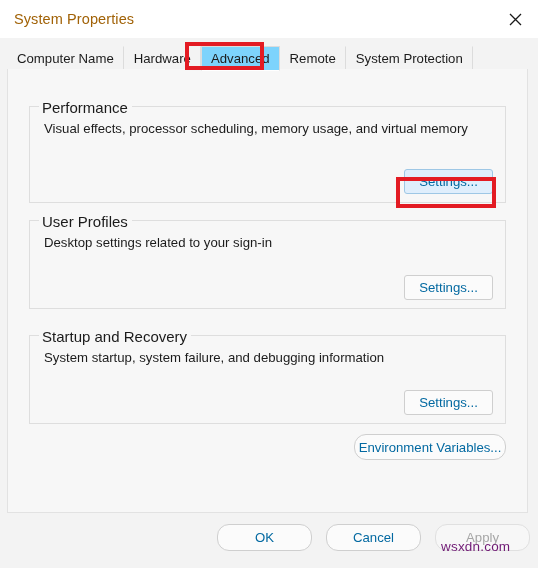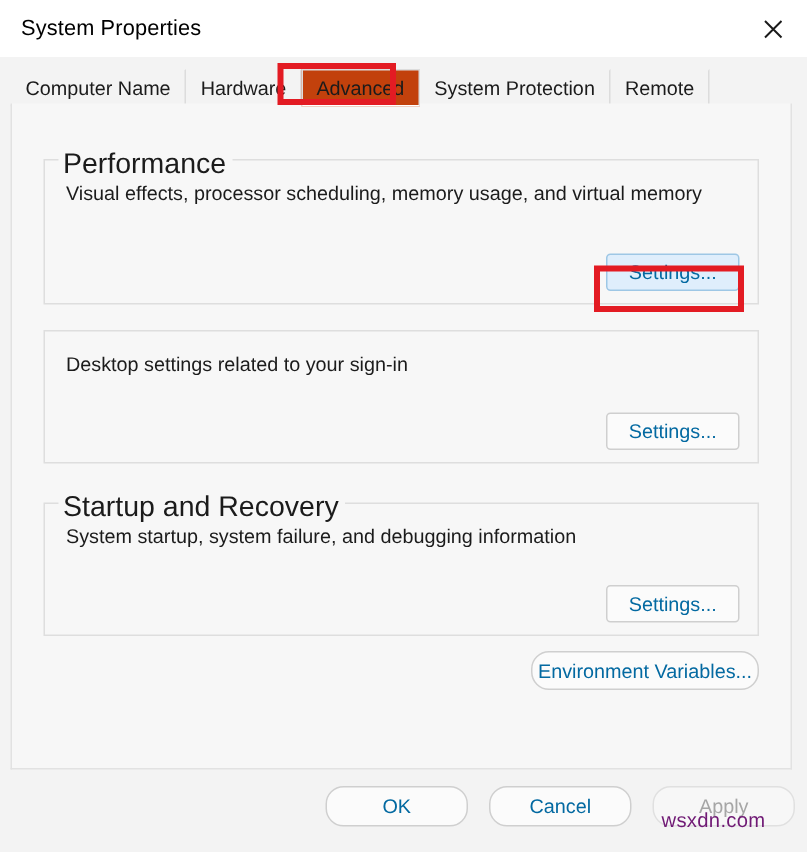--- a/index.html
+++ b/index.html
@@ -32,21 +32,21 @@
     min-height: 38px;
     background: #ffffff;
     display: flex;
     align-items: center;
     justify-content: space-between;
     position: relative;
     z-index: 4;
   }
   #title-text {
     font-size: 14.5px;
-    color: #000000;
+    color: #a16207;
     padding-left: 14px;
     letter-spacing: 0.1px;
     white-space: nowrap;
   }
   #close-button {
     width: 46px;
     height: 38px;
     display: flex;
     align-items: center;
     justify-content: center;
@@ -84,21 +84,21 @@
     border: 1px solid transparent;
     border-bottom: none;
     background: transparent;
     position: relative;
     cursor: default;
   }
   .tab.inactive {
     border-right: 1px solid #dcdcdc;
   }
   .tab.active {
-    background: #c2410c;
+    background: #7dd3fc;
     border-color: #dcdcdc;
     border-bottom: 1px solid #ffffff;
     margin-bottom: -1px;
     z-index: 2;
     text-align: center;
   }
 
   
   #tabpage {
     position: absolute;
@@ -127,21 +127,21 @@
     right: 21px;
     border: 1px solid #dedede;
     background: transparent;
   }
   .group-legend {
     position: absolute;
     top: -8px;
     left: 9px;
     background: #f7f7f7;
     padding: 0 4px 0 3px;
-    font-size: 19px;
+    font-size: 15px;
     color: #1b1b1b;
     white-space: nowrap;
   }
   .group-desc {
     position: absolute;
     left: 14px;
     top: 14px;
     font-size: 13.2px;
     color: #1b1b1b;
     white-space: nowrap;
@@ -249,37 +249,38 @@
       <div class="tab inactive">
         <span>Computer Name</span>
       </div>
       <div class="tab inactive">
         <span>Hardware</span>
       </div>
       <div class="tab active">
         <span>Advanced</span>
       </div>
       <div class="tab inactive">
+        <span>Remote</span>
+      </div>
+      <div class="tab inactive">
         <span>System Protection</span>
-      </div>
-      <div class="tab inactive">
-        <span>Remote</span>
       </div>
     </div>
 
     <div id="tabpage">
 
 
       <div class="groupbox" id="group-performance">
         <div class="group-legend">Performance</div>
         <div class="group-desc">Visual effects, processor scheduling, memory usage, and virtual memory</div>
         <div class="btn hovered" id="btn-perf-settings">Settings...</div>
       </div>
 
       <div class="groupbox" id="group-userprofiles">
+        <div class="group-legend">User Profiles</div>
         <div class="group-desc">Desktop settings related to your sign-in</div>
         <div class="btn" id="btn-userprof-settings">Settings...</div>
       </div>
 
       <div class="groupbox" id="group-startup">
         <div class="group-legend">Startup and Recovery</div>
         <div class="group-desc">System startup, system failure, and debugging information</div>
         <div class="btn" id="btn-startup-settings">Settings...</div>
       </div>
 

